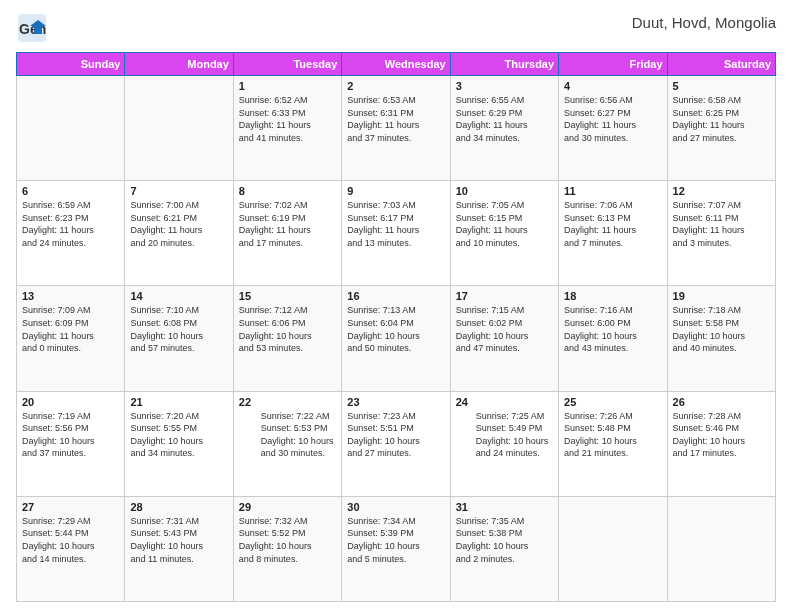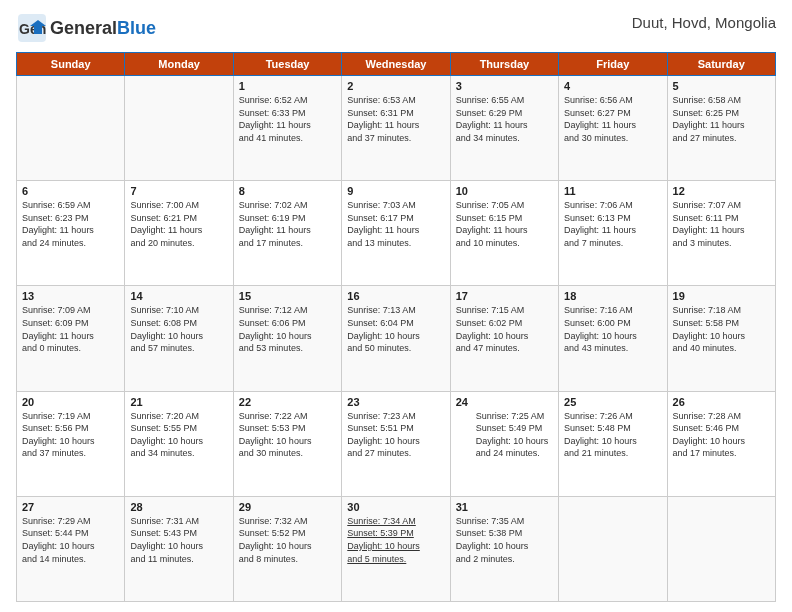--- a/index.html
+++ b/index.html
@@ -42,26 +42,26 @@
       color: #404040;
       margin-top: 2px;
     }
     .calendar-table {
       width: 100%;
       border-collapse: collapse;
       flex: 1;
       font-size: 10px;
     }
     .calendar-table thead th {
-      background-color: #c2410c;
+      background-color: #d946ef;
       color: #fff;
       font-size: 11px;
       font-weight: bold;
       padding: 5px 4px;
-      text-align: center;
+      text-align: right;
       border: 1px solid #1a6fbf;
     }
     .calendar-table tbody td {
       vertical-align: top;
       padding: 4px 5px;
       border: 1px solid #ccc;
       width: 14.28%;
       height: 80px;
       background: #fff;
     }
@@ -104,25 +104,20 @@
 
 <div class="page">
   <div class="header">
     <div class="logo">
       <div class="logo-wrapper">
         <svg width="32" height="32" viewBox="0 0 32 32">
           <rect x="2" y="2" width="28" height="28" rx="4" fill="#1a6fbf" opacity="0.15"></rect>
           <text x="3" y="22" font-size="14" font-weight="bold" fill="#333" font-family="Arial">Gen</text>
           <polygon points="22,8 30,14 26,14 26,22 18,22 18,14 14,14" fill="#1a6fbf"></polygon>
         </svg>
-        <div>
-          <div>
-            <span class="logo-general">General</span><span class="logo-blue-text">Blue</span>
-          </div>
-        </div>
       </div>
     </div>
     <div class="title-block">
       <div class="location">Duut, Hovd, Mongolia</div>
     </div>
   </div>
 
   <table class="calendar-table">
     <thead>
       <tr>
@@ -287,21 +282,21 @@
           </td>
           <td>
             <span class="day-number">21</span>
             <div class="day-info" style="white-space: pre-line;">Sunrise: 7:20 AM
 Sunset: 5:55 PM
 Daylight: 10 hours
 and 34 minutes.</div>
           </td>
           <td>
             <span class="day-number">22</span>
-            <div class="day-info" style="white-space: pre-line;">Sunrise: 7:22 AM
+            <div class="day-info" style="white-space: pre-line; margin-left: 22px;">Sunrise: 7:22 AM
 Sunset: 5:53 PM
 Daylight: 10 hours
 and 30 minutes.</div>
           </td>
           <td>
             <span class="day-number">23</span>
             <div class="day-info" style="white-space: pre-line;">Sunrise: 7:23 AM
 Sunset: 5:51 PM
 Daylight: 10 hours
 and 27 minutes.</div>
@@ -345,21 +340,21 @@
           </td>
           <td>
             <span class="day-number">29</span>
             <div class="day-info" style="white-space: pre-line;">Sunrise: 7:32 AM
 Sunset: 5:52 PM
 Daylight: 10 hours
 and 8 minutes.</div>
           </td>
           <td>
             <span class="day-number">30</span>
-            <div class="day-info" style="white-space: pre-line; text-decoration: underline;">Sunrise: 7:34 AM
+            <div class="day-info" style="white-space: pre-line;">Sunrise: 7:34 AM
 Sunset: 5:39 PM
 Daylight: 10 hours
 and 5 minutes.</div>
           </td>
           <td>
             <span class="day-number">31</span>
             <div class="day-info" style="white-space: pre-line;">Sunrise: 7:35 AM
 Sunset: 5:38 PM
 Daylight: 10 hours
 and 2 minutes.</div>

